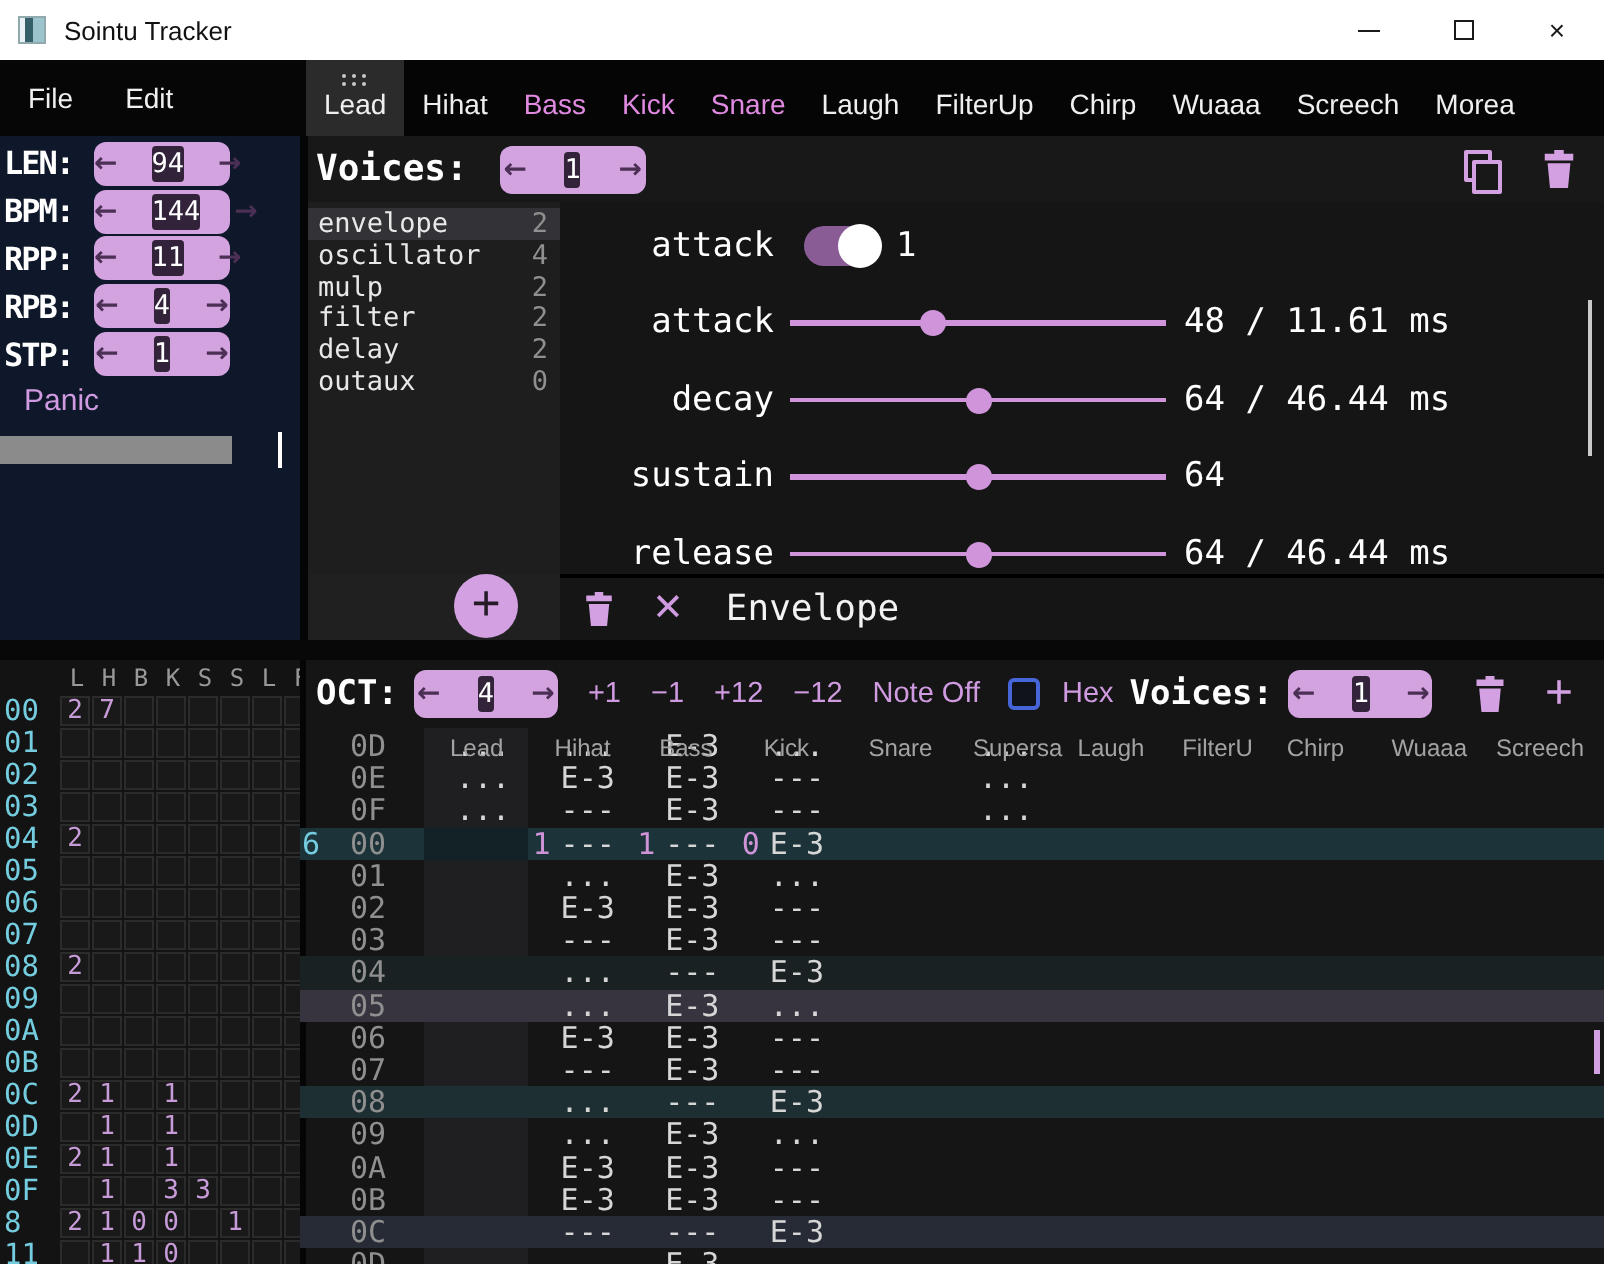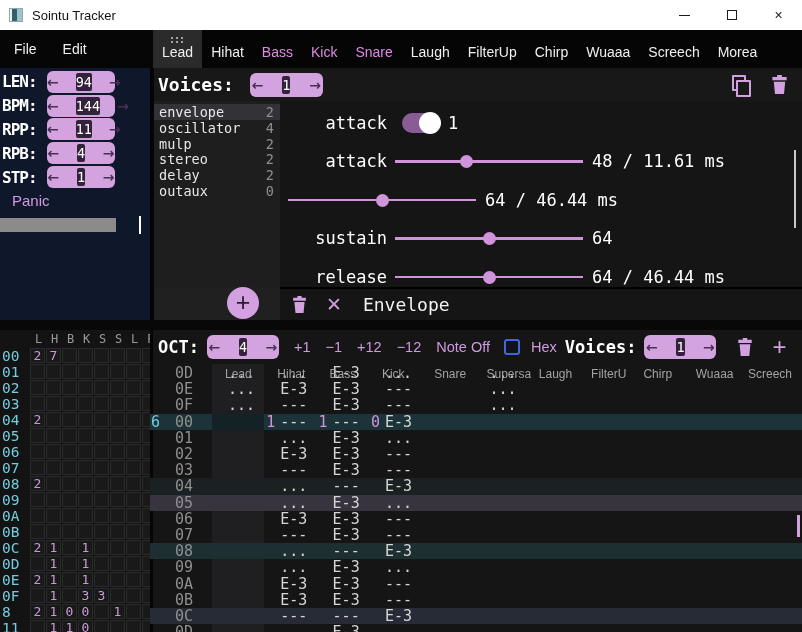--- a/index.html
+++ b/index.html
@@ -264,21 +264,21 @@
         </div>
         <div class="unit-row">
           <span class="unit-nm">oscillator</span>
           <span class="unit-count">4</span>
         </div>
         <div class="unit-row">
           <span class="unit-nm">mulp</span>
           <span class="unit-count">2</span>
         </div>
         <div class="unit-row">
-          <span class="unit-nm">stereo</span>
+          <span class="unit-nm">filter</span>
           <span class="unit-count">2</span>
         </div>
         <div class="unit-row">
           <span class="unit-nm">delay</span>
           <span class="unit-count">2</span>
         </div>
         <div class="unit-row">
           <span class="unit-nm">outaux</span>
           <span class="unit-count">0</span>
         </div>
@@ -294,20 +294,21 @@
       </div>
       <div id="param-sliders">
           <div class="param-row" style="top: 46px;">
             <span class="p-label">attack</span>
             <span class="slider">
               <span class="slider-knob" style="left: 64.75px;"></span>
             </span>
             <span class="p-val">48 / 11.61 ms</span>
           </div>
           <div class="param-row" style="top: 84.5px;">
+            <span class="p-label">decay</span>
             <span class="slider">
               <span class="slider-knob" style="left: 87.5px;"></span>
             </span>
             <span class="p-val">64 / 46.44 ms</span>
           </div>
           <div class="param-row" style="top: 123px;">
             <span class="p-label">sustain</span>
             <span class="slider">
               <span class="slider-knob" style="left: 87.5px;"></span>
             </span>

